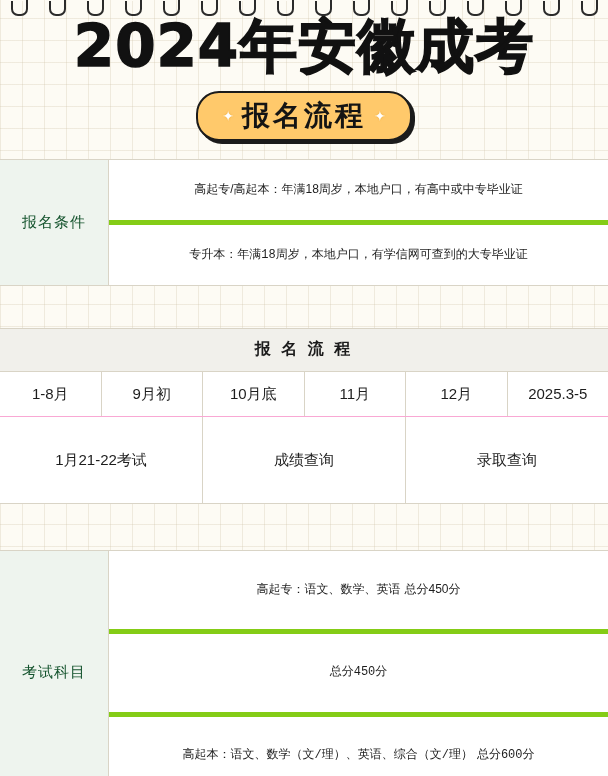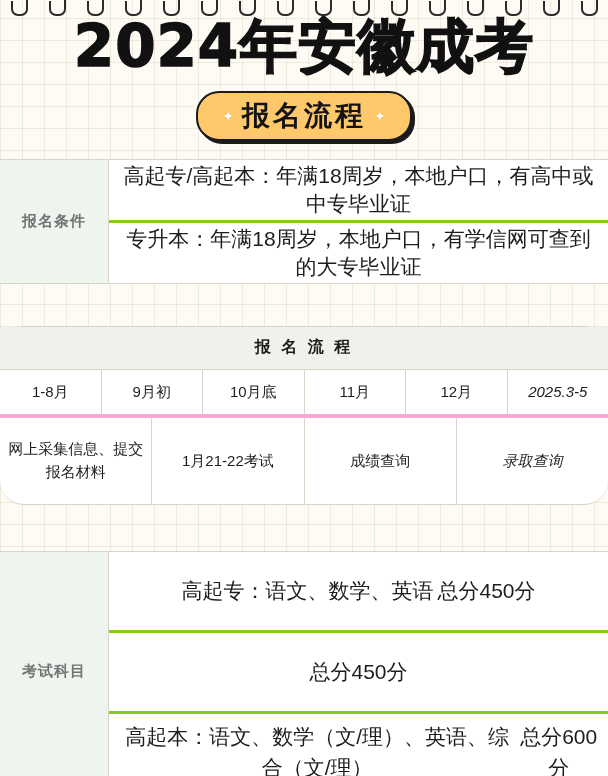--- a/index.html
+++ b/index.html
@@ -113,76 +113,75 @@
   .spacer { position: relative; z-index: 1; }
 
   .rowlabel {
     width: 108px;
     flex: 0 0 108px;
     background: #eef4ee;
     display: flex;
     align-items: center;
     justify-content: center;
     font-size: 15px;
-    font-weight: 700;
-    color: #737373;
+    font-weight: 400;
+    color: #14532d;
     letter-spacing: 1px;
     border-right: 1px solid #d9d4c6;
   }
   .rowbody { flex: 1; display: flex; flex-direction: column; }
   .rowline {
     height: 60px;
     display: flex;
     align-items: center;
     justify-content: center;
-    font-size: 21px;
+    font-size: 12px;
     color: #1d1d1d;
     padding: 0 10px;
     text-align: center;
   }
-  .rowline + .rowline { border-top: 3px solid #84cc16; }
+  .rowline + .rowline { border-top: 5px solid #84cc16; font-family: Liberation Mono, monospace; }
 
   
   .proc {
     position: relative;
     z-index: 2;
     background: #fff;
     border-top: 1px solid #d9d4c6;
     border-bottom: 1px solid #d9d4c6;
-    border-radius: 24px;
   }
   .proc-head {
     height: 42px;
     background: #f1f0eb;
     display: flex;
     align-items: center;
     justify-content: center;
     font-size: 16px;
     font-weight: 700;
     letter-spacing: 3px;
     color: #1b1b1b;
     border-bottom: 1px solid #d9d4c6;
   }
   .proc-row { display: flex; }
-  .proc-row.dates { border-bottom: 4px solid #f9a8d4; }
+  .proc-row.dates { border-bottom: 1px solid #f9a8d4; }
   .proc-cell {
     flex: 1 1 0;
     min-width: 0;
     border-right: 1px solid #d9d4c6;
     display: flex;
     align-items: center;
     justify-content: center;
     text-align: center;
     font-size: 15px;
     color: #1d1d1d;
     padding: 8px 6px;
     box-sizing: border-box;
     line-height: 1.5;
   }
-  .proc-cell:last-child { border-right: none; font-style: italic; }
+  .proc-cell:last-child { border-right: none; }
   .proc-row.dates .proc-cell { height: 44px; padding: 0 4px; }
   .proc-row.tasks .proc-cell { height: 86px; align-items: center; }
 
   
   .subj .rowline { height: 78px; flex-direction: row; gap: 4px; }
   .subj .rowline .l1, .subj .rowline .l2 { line-height: 1.45; }
 </style>
 </head>
 <body>
 
@@ -264,21 +263,20 @@
   <div class="proc-head">报 名 流 程</div>
   <div class="proc-row dates">
     <div class="proc-cell">1-8月</div>
     <div class="proc-cell">9月初</div>
     <div class="proc-cell">10月底</div>
     <div class="proc-cell">11月</div>
     <div class="proc-cell">12月</div>
     <div class="proc-cell">2025.3-5</div>
   </div>
   <div class="proc-row tasks">
-    <div class="proc-cell">网上采集信息、提交报名材料</div>
     <div class="proc-cell">1月21-22考试</div>
     <div class="proc-cell">成绩查询</div>
     <div class="proc-cell">录取查询</div>
   </div>
 </div>
 
 <div class="spacer" style="height:46px"></div>
 
 <div class="block subj">
   <div class="rowlabel">考试科目</div>

